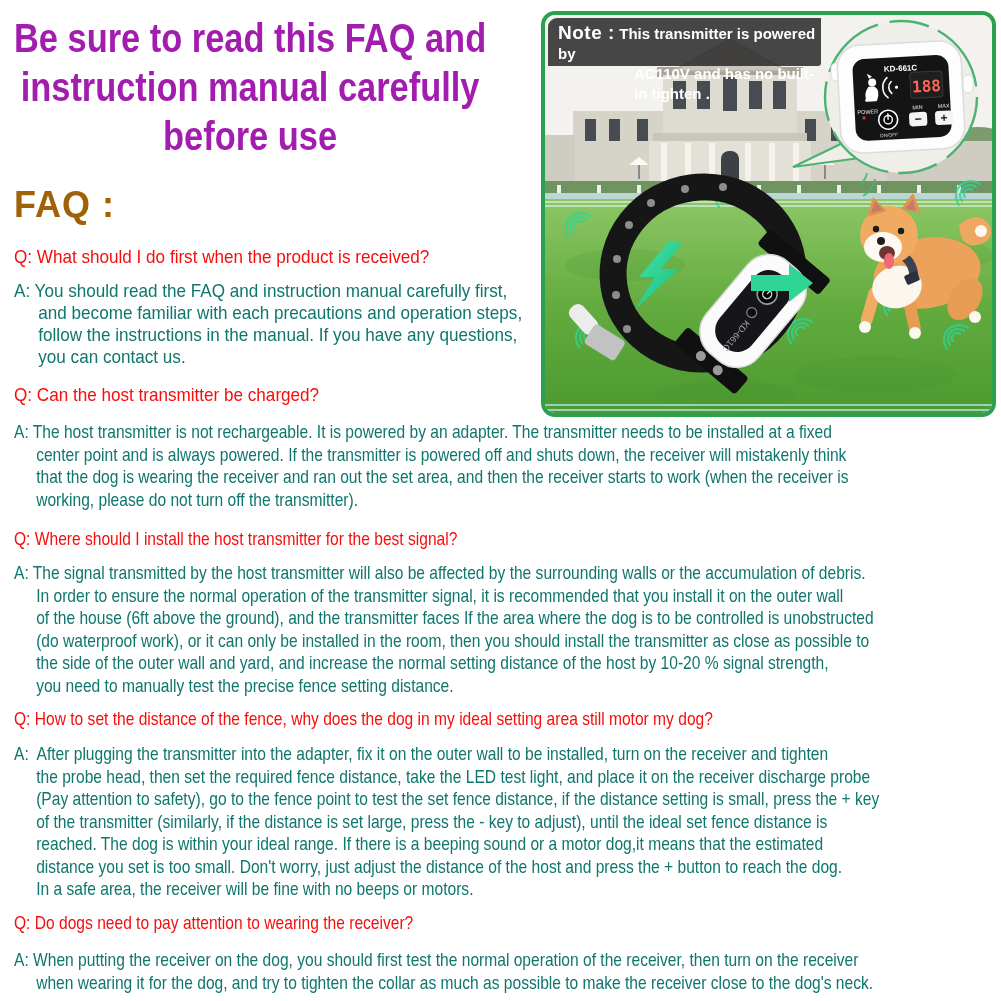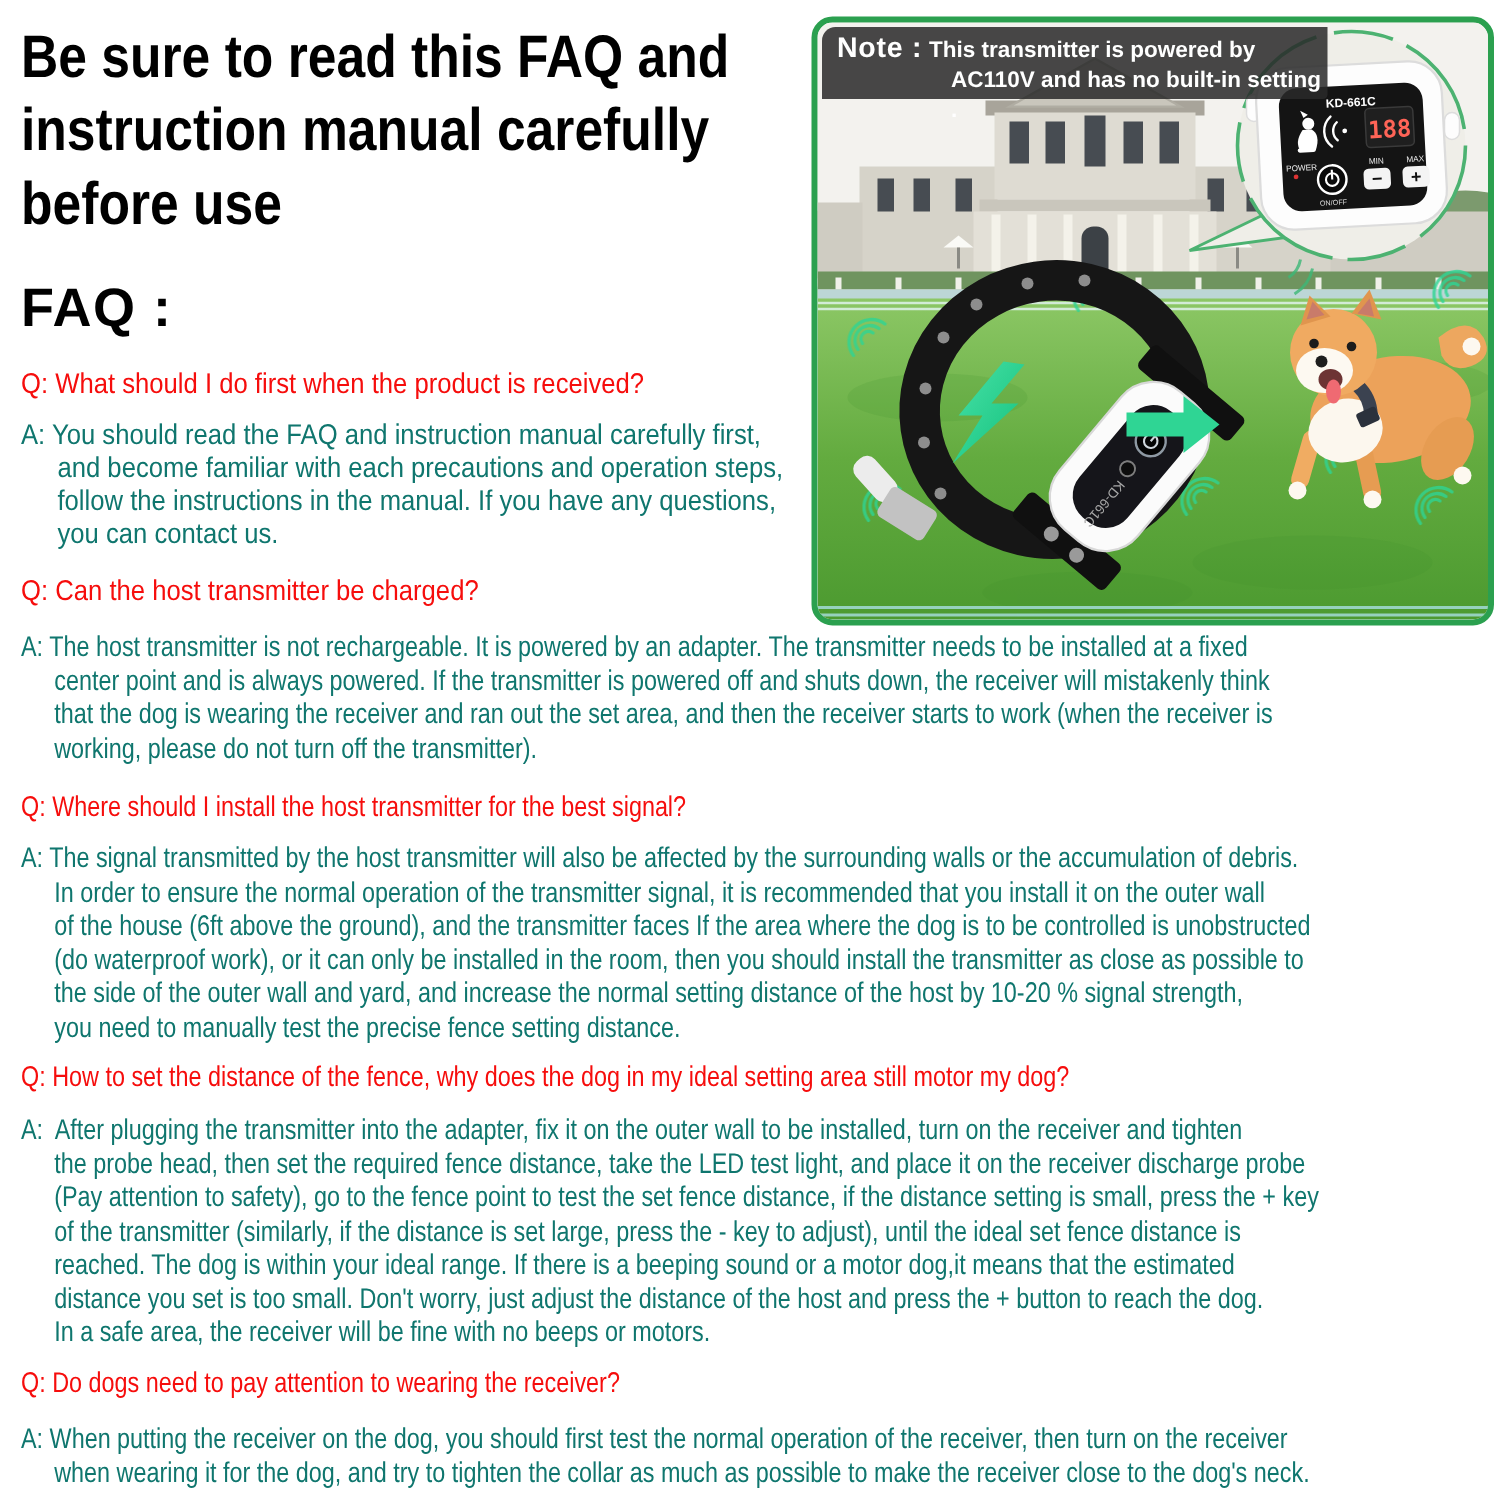--- a/index.html
+++ b/index.html
@@ -3,42 +3,42 @@
 <meta charset="utf-8">
 <style>
   html,body { margin:0; padding:0; }
   body {
     width:1001px; height:1001px; background:#ffffff; position:relative; overflow:hidden;
     font-family:"Liberation Sans", sans-serif; color:#141414;
   }
   .abs { position:absolute; }
 
   
-  .title { left:14px; top:14px; font-size:40px; font-weight:bold; color:#000000; line-height:49px; }
+  .title { left:14px; top:14px; font-size:40px; font-weight:bold; color:#a21caf; line-height:49px;text-align:center; }
   .title .tline { transform:scaleX(.86); transform-origin:0 0; white-space:pre; }
-  .faq-label { left:14px; top:184px; font-size:36px; font-weight:bold; color:#000000; letter-spacing:1px; }
+  .faq-label { left:14px; top:184px; font-size:36px; font-weight:bold; color:#a16207; letter-spacing:1px; }
 
   
   .q { position:absolute; left:14px; font-size:19px; color:#f60d0c; white-space:pre; transform-origin:0 0; height:22px; }
   .q.reg  { transform:scaleX(.90); }
   .q.cond { transform:scaleX(.82); }
   .answer { position:absolute; left:14px; font-size:19px; color:#0f766e; }
   .answer .aline { white-space:pre; transform-origin:0 0; }
   .answer.reg  .aline { line-height:22px;   transform:scaleX(.90); }
   .answer.cond .aline { line-height:22.5px; transform:scaleX(.82); }
   .answer .aline + .aline { padding-left:27px; }
 
   
   .photo {
     left:541px; top:11px; width:455px; height:406px; box-sizing:border-box;
     border:4px solid #2ba04f; border-radius:14px; overflow:hidden; background:#f3f2ee;
   }
   .photo svg { display:block; width:100%; height:100%; }
   .note {
-    position:absolute; left:3px; top:3px; width:337px; height:48px;
+    position:absolute; left:3px; top:3px; width:273px; height:48px;
     background:rgba(42,42,42,.86); border-top-left-radius:9px; border-bottom-right-radius:3px;
     color:#fff; font-weight:bold; padding:5px 0 0 10px; box-sizing:border-box; line-height:20px;
   }
   .note .note-word { font-size:19px; letter-spacing:.5px; }
   .note .note-t1 { font-size:15px; }
   .note .note-t2 { font-size:15px; padding-left:76px; display:block; }
 </style>
 </head>
 <body>
 
@@ -317,17 +317,17 @@
               <text x="398" y="109" font-size="12" font-weight="bold" fill="#111" text-anchor="middle">+</text>
             </g>
           </g>
         </g>
       </g>
     </svg>
 
     <div class="note">
       <span class="note-word">Note :</span>
       <span class="note-t1">This transmitter is powered by</span>
-      <span class="note-t2">AC110V and has no built-in setting .</span>
+      <span class="note-t2">AC110V and has no built-in tighten .</span>
     </div>
   </div>
 
 </div>
 
 </body></html>

